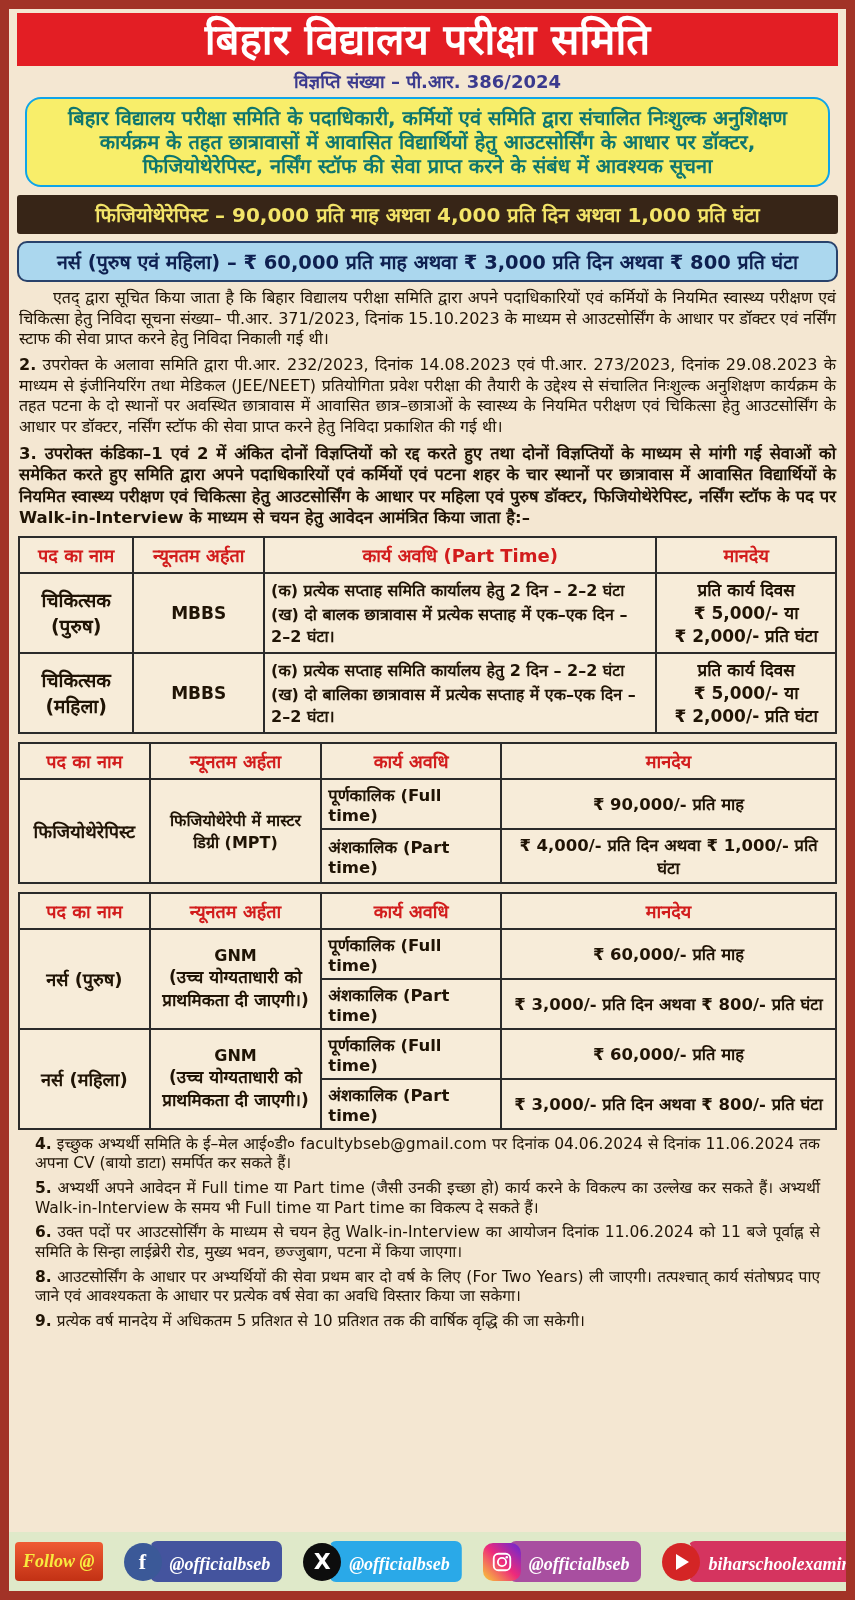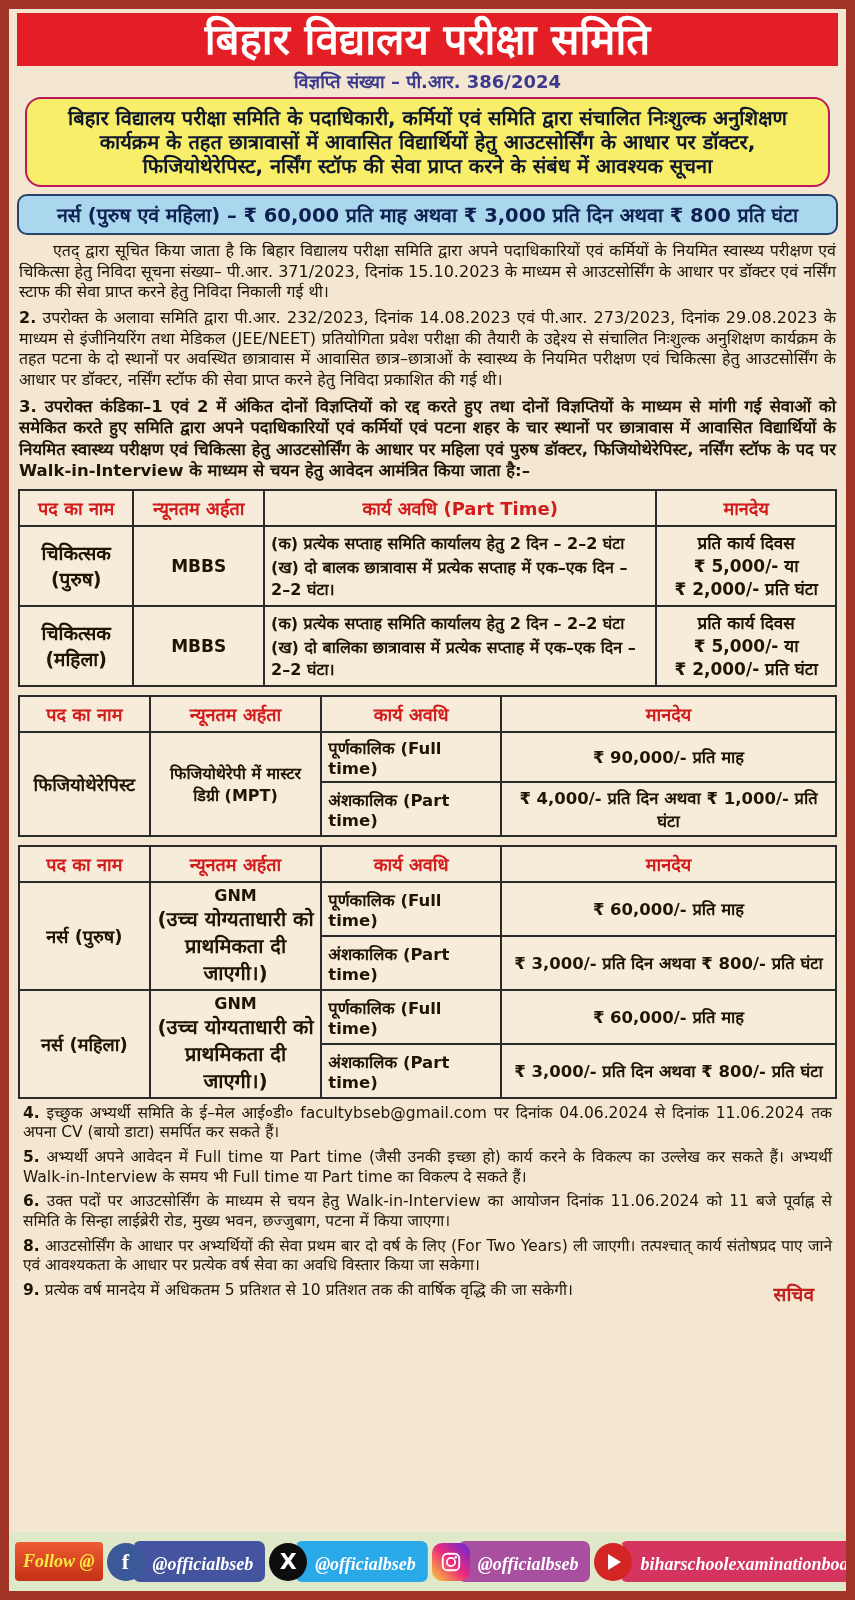--- a/index.html
+++ b/index.html
@@ -8,23 +8,23 @@
     border:9px solid #a23327;background:#f4e7d2;color:#201405;
     display:flex;flex-direction:column;padding:4px 6px 0;
     font-family:"DejaVu Sans",sans-serif;overflow:hidden;position:relative;
   }
   .masthead{
     background:#e31e24;color:#ffffff;text-align:center;
     font-size:42px;font-weight:bold;line-height:1.12;padding:3px 0;margin:0 2px;
   }
   .notice-no{text-align:center;color:#3b3a8e;font-weight:bold;font-size:18px;margin:3px 0 1px;}
   .intro-box{
-    background:#f8ee6a;border:2px solid #be185d;border-radius:16px;
+    background:#f8ee6a;border:2px solid #0ea5e9;border-radius:16px;
     margin:3px 10px 0;padding:7px 20px;text-align:center;
-    font-size:20px;font-weight:bold;line-height:1.2;color:#0f172a;
+    font-size:20px;font-weight:bold;line-height:1.2;color:#0f766e;
   }
   .app-banner{
     background:#e72a82;border:2px solid #7c1140;border-radius:8px;color:#ffffff;
     text-align:center;font-size:23px;font-weight:bold;margin:7px 58px 0;padding:4px 0;
   }
   .bar-physio{
     background:#372517;color:#f3e468;font-size:20px;font-weight:bold;
     margin:8px 2px 0;padding:6px 10px;border-radius:3px;text-align:center;white-space:nowrap;
   }
   .bar-nurse{
@@ -42,27 +42,27 @@
   table.block th{color:#d21c1c;font-size:18px;font-weight:bold;text-align:center;padding:5px 4px;}
   .post-cell{font-size:19px;font-weight:bold;text-align:center;width:14%;}
   .qual-cell{font-size:17px;font-weight:bold;text-align:center;width:16%;}
   .duty-cell{font-size:16px;font-weight:bold;margin-left:10px;}
   .duty-cell div{margin:2px 0;}
   .pay-cell{font-size:17px;font-weight:bold;text-align:center;width:22%;}
   table.rates .post-cell{width:16%;font-size:18px;}
   table.rates .qual-cell{width:21%;font-size:16px;}
   .dur-cell{font-size:16.5px;font-weight:bold;text-align:left;width:22%;padding-left:8px;border-radius:20px;}
   table.rates .pay-cell{width:41%;font-size:16.5px;}
-  .qual-sub{font-weight:bold;font-size:20px;}
-  .point{font-size:15.5px;line-height:1.27;margin:5px 8px 0;text-align:justify;}
+  .qual-sub{font-weight:bold;font-size:17px;}
+  .point{font-size:15.5px;line-height:1.27;margin:5px 20px 0;text-align:justify;}
   .point .pnum{font-weight:bold;}
   .signature{text-align:right;color:#c21f1f;font-weight:bold;font-size:19px;margin:-20px 26px 4px 0;}
   .footer{
     margin-top:auto;flex-shrink:0;background:#dfe9c9;display:flex;align-items:center;
-    gap:4px;padding:9px 6px;margin-left:-6px;margin-right:-6px;
+    gap:21px;padding:9px 6px;margin-left:-6px;margin-right:-6px;
   }
   .follow{
     background:linear-gradient(180deg,#ef5b33,#c23114);color:#f8ea3e;
     font-style:italic;font-weight:bold;font-size:18px;padding:9px 8px;border-radius:4px;
     font-family:"Liberation Serif",serif;white-space:nowrap;
   }
   .chip{display:flex;align-items:center;cursor:pointer;}
   .chip-icon{
     width:38px;height:38px;border-radius:50%;display:flex;align-items:center;justify-content:center;
     color:#fff;font-weight:bold;font-size:22px;z-index:2;flex-shrink:0;
@@ -88,20 +88,21 @@
 
 <div class="page">
 
   <div class="masthead">बिहार विद्यालय परीक्षा समिति</div>
 
   <div class="notice-no">विज्ञप्ति संख्या – पी.आर. 386/2024</div>
 
   <div class="intro-box">बिहार विद्यालय परीक्षा समिति के पदाधिकारी, कर्मियों एवं समिति द्वारा संचालित निःशुल्क अनुशिक्षण कार्यक्रम के तहत छात्रावासों में आवासित विद्यार्थियों हेतु आउटसोर्सिंग के आधार पर डॉक्टर, फिजियोथेरेपिस्ट, नर्सिंग स्टॉफ की सेवा प्राप्त करने के संबंध में आवश्यक सूचना</div>
 
 
+  <div class="bar-physio">फिजियोथेरेपिस्ट –  90,000 प्रति माह अथवा  4,000 प्रति दिन अथवा  1,000 प्रति घंटा</div>
 
   <div class="bar-nurse">नर्स (पुरुष एवं महिला) – ₹ 60,000 प्रति माह अथवा ₹ 3,000 प्रति दिन अथवा ₹ 800 प्रति घंटा</div>
 
   <p class="para first"><span>एतद् द्वारा सूचित किया जाता है कि बिहार विद्यालय परीक्षा समिति द्वारा अपने पदाधिकारियों एवं कर्मियों के नियमित स्वास्थ्य परीक्षण एवं चिकित्सा हेतु निविदा सूचना संख्या– पी.आर. 371/2023, दिनांक 15.10.2023 के माध्यम से आउटसोर्सिंग के आधार पर डॉक्टर एवं नर्सिंग स्टाफ की सेवा प्राप्त करने हेतु निविदा निकाली गई थी।</span></p>
 
   <p class="para"><span class="pnum">2.</span> <span>उपरोक्त के अलावा समिति द्वारा पी.आर. 232/2023, दिनांक 14.08.2023 एवं पी.आर. 273/2023, दिनांक 29.08.2023 के माध्यम से इंजीनियरिंग तथा मेडिकल (JEE/NEET) प्रतियोगिता प्रवेश परीक्षा की तैयारी के उद्देश्य से संचालित निःशुल्क अनुशिक्षण कार्यक्रम के तहत पटना के दो स्थानों पर अवस्थित छात्रावास में आवासित छात्र–छात्राओं के स्वास्थ्य के नियमित परीक्षण एवं चिकित्सा हेतु आउटसोर्सिंग के आधार पर डॉक्टर, नर्सिंग स्टॉफ की सेवा प्राप्त करने हेतु निविदा प्रकाशित की गई थी।</span></p>
 
   <p class="para strong"><span class="pnum">3.</span> <span>उपरोक्त कंडिका–1 एवं 2 में अंकित दोनों विज्ञप्तियों को रद्द करते हुए तथा दोनों विज्ञप्तियों के माध्यम से मांगी गई सेवाओं को समेकित करते हुए समिति द्वारा अपने पदाधिकारियों एवं कर्मियों एवं पटना शहर के चार स्थानों पर छात्रावास में आवासित विद्यार्थियों के नियमित स्वास्थ्य परीक्षण एवं चिकित्सा हेतु आउटसोर्सिंग के आधार पर महिला एवं पुरुष डॉक्टर, फिजियोथेरेपिस्ट, नर्सिंग स्टॉफ के पद पर Walk-in-Interview के माध्यम से चयन हेतु आवेदन आमंत्रित किया जाता है:–</span></p>
 
   <table class="block doctors">
@@ -198,21 +199,20 @@
     </tr>
   </tbody>
     </table>
 
   <div class="point"><span class="pnum">4.</span> <span>इच्छुक अभ्यर्थी समिति के ई–मेल आई०डी० facultybseb@gmail.com पर दिनांक 04.06.2024 से दिनांक 11.06.2024 तक अपना CV (बायो डाटा) समर्पित कर सकते हैं।</span></div>
   <div class="point"><span class="pnum">5.</span> <span>अभ्यर्थी अपने आवेदन में Full time या Part time (जैसी उनकी इच्छा हो) कार्य करने के विकल्प का उल्लेख कर सकते हैं। अभ्यर्थी Walk-in-Interview के समय भी Full time या Part time का विकल्प दे सकते हैं।</span></div>
   <div class="point"><span class="pnum">6.</span> <span>उक्त पदों पर आउटसोर्सिंग के माध्यम से चयन हेतु Walk-in-Interview का आयोजन दिनांक 11.06.2024 को 11 बजे पूर्वाह्न से समिति के सिन्हा लाईब्रेरी रोड, मुख्य भवन, छज्जुबाग, पटना में किया जाएगा।</span></div>
   <div class="point"><span class="pnum">8.</span> <span>आउटसोर्सिंग के आधार पर अभ्यर्थियों की सेवा प्रथम बार दो वर्ष के लिए (For Two Years) ली जाएगी। तत्पश्चात् कार्य संतोषप्रद पाए जाने एवं आवश्यकता के आधार पर प्रत्येक वर्ष सेवा का अवधि विस्तार किया जा सकेगा।</span></div>
   <div class="point"><span class="pnum">9.</span> <span>प्रत्येक वर्ष मानदेय में अधिकतम 5 प्रतिशत से 10 प्रतिशत तक की वार्षिक वृद्धि की जा सकेगी।</span></div>
 
-  <div class="signature">सचिव</div>
 
   <div class="footer">
     <div class="follow">Follow @</div>
 
     <div class="chip fb">
       <div class="chip-icon">f</div>
       <div class="chip-pill">@officialbseb</div>
     </div>
 
     <div class="chip x">

